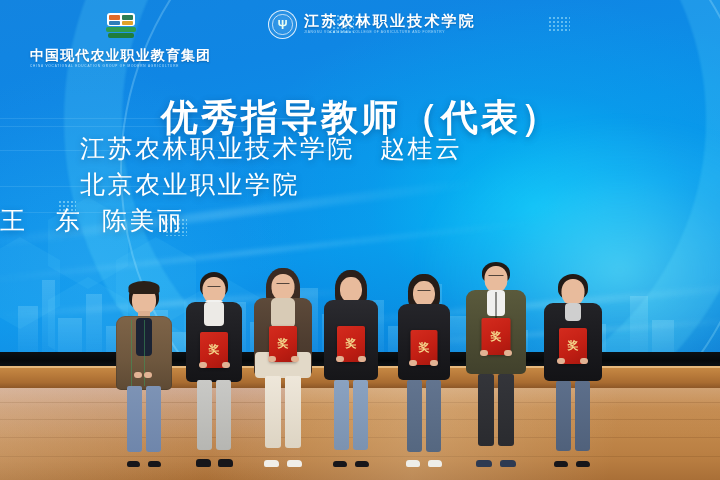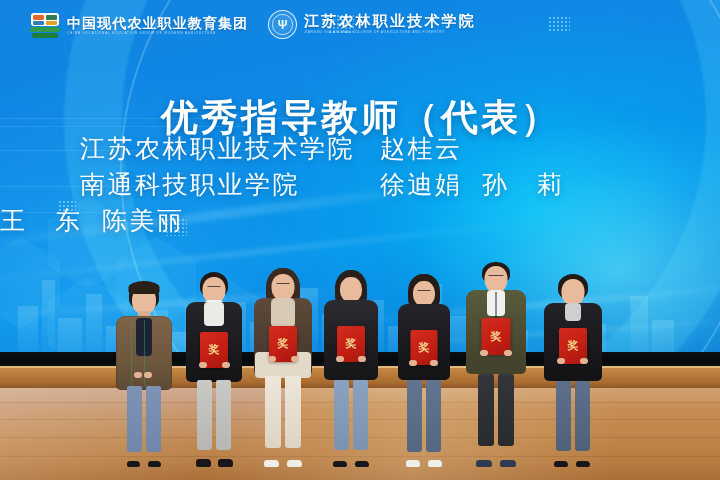--- a/index.html
+++ b/index.html
@@ -58,21 +58,21 @@
   .hline{position:absolute;height:1px;background:rgba(190,240,255,.13);}
   
   .skyline{position:absolute;left:0;bottom:0;width:720px;height:120px;opacity:.33;}
   .bld{position:absolute;bottom:0;background:linear-gradient(180deg,rgba(200,248,255,.55) 0%,rgba(120,220,255,.05) 100%);}
   
   .bezel{position:absolute;left:0;top:352px;width:720px;height:14px;background:linear-gradient(180deg,#0b1014 0%,#05080a 60%,#0c1115 100%);}
 
   
   .header-band{position:absolute;left:0;top:0;width:720px;height:52px;}
   .logo-group{position:absolute;display:flex;align-items:center;gap:7px;}
-  .logo-left{left:30px;top:11px;}
+  .logo-left{left:30px;top:11px;flex-direction:column;}
   .logo-right{left:268px;top:10px;}
   .mark-book{width:30px;height:30px;position:relative;flex:0 0 auto;}
   .mark-book .bk-top{position:absolute;left:1px;top:2px;width:28px;height:13px;background:#ffffff;border-radius:3px;}
   .mark-book .q{position:absolute;width:11px;height:4.5px;border-radius:1px;}
   .mark-book .mid{position:absolute;left:0px;top:16px;width:30px;height:5px;background:#2e9b4e;border-radius:2px;}
   .mark-book .bot{position:absolute;left:2px;top:22px;width:26px;height:5px;background:#1f7d3c;border-radius:2px;}
   .wordmark{display:flex;flex-direction:column;justify-content:center;}
   .wm-cn{font-size:14px;font-weight:700;color:#ffffff;letter-spacing:1.1px;line-height:1.05;white-space:nowrap;
          text-shadow:0 1px 2px rgba(0,40,80,.35);}
   .wm-en{font-size:3.1px;color:rgba(225,245,255,.78);letter-spacing:.85px;line-height:1.2;white-space:nowrap;margin-top:2px;}
@@ -239,25 +239,21 @@
     <div class="title">优秀指导教师（代表）</div>
 
     <div class="roster">
       <div class="roster-row">
         <span class="r-school">江苏农林职业技术学院</span>
         <span class="r-names">
           <span class="r-name">赵桂云</span>
         </span>
       </div>
       <div class="roster-row">
-        <span class="r-school">南通科技职业学院</span>
-        <span class="r-names">
-          <span class="r-name">徐迪娟</span>
-          <span class="r-name">孙　莉</span>
-        </span>
+        <span class="r-school">北京农业职业学院</span>
       </div>
       <div class="roster-row">
         <span class="r-names">
           <span class="r-name">王　东</span>
           <span class="r-name">陈美丽</span>
         </span>
       </div>
     </div>
 
     <div class="bezel"></div>

